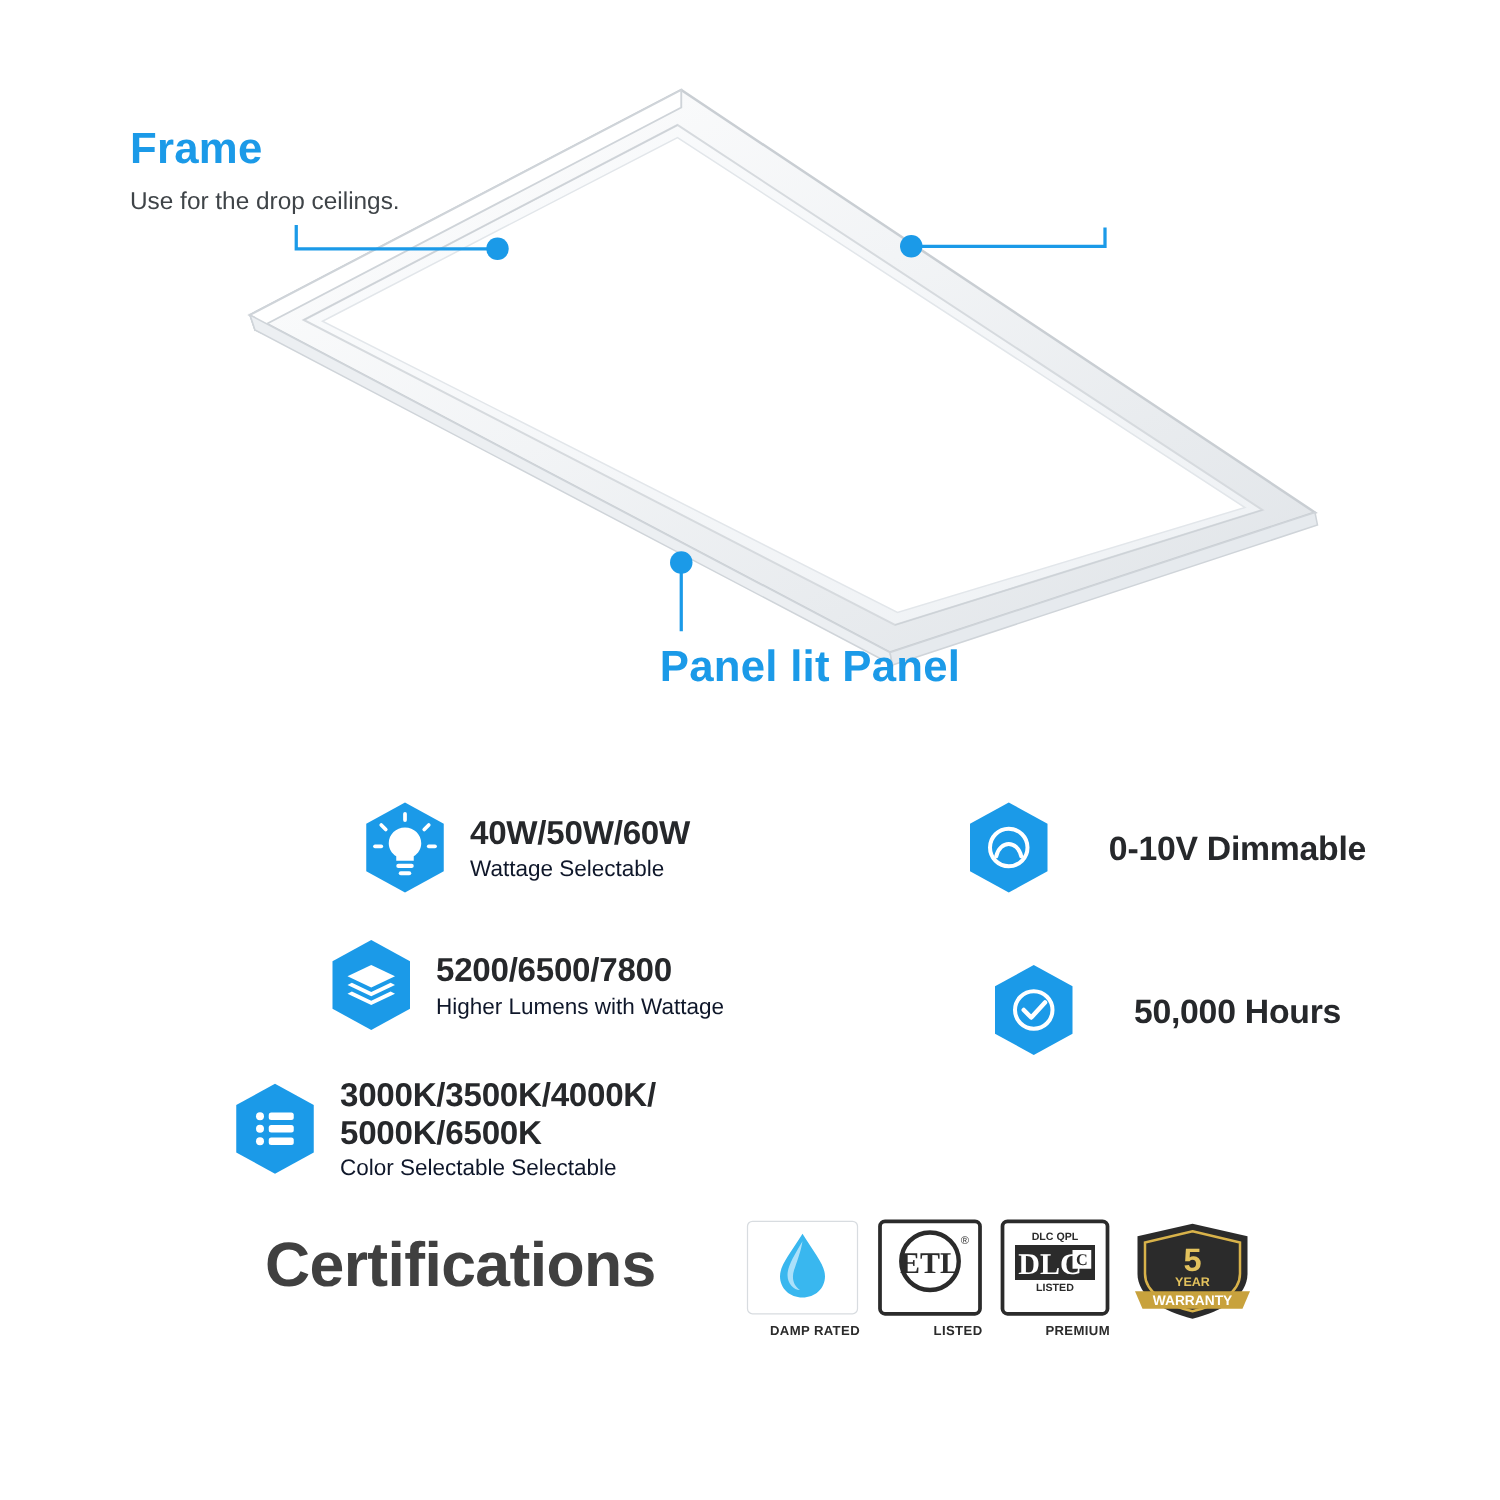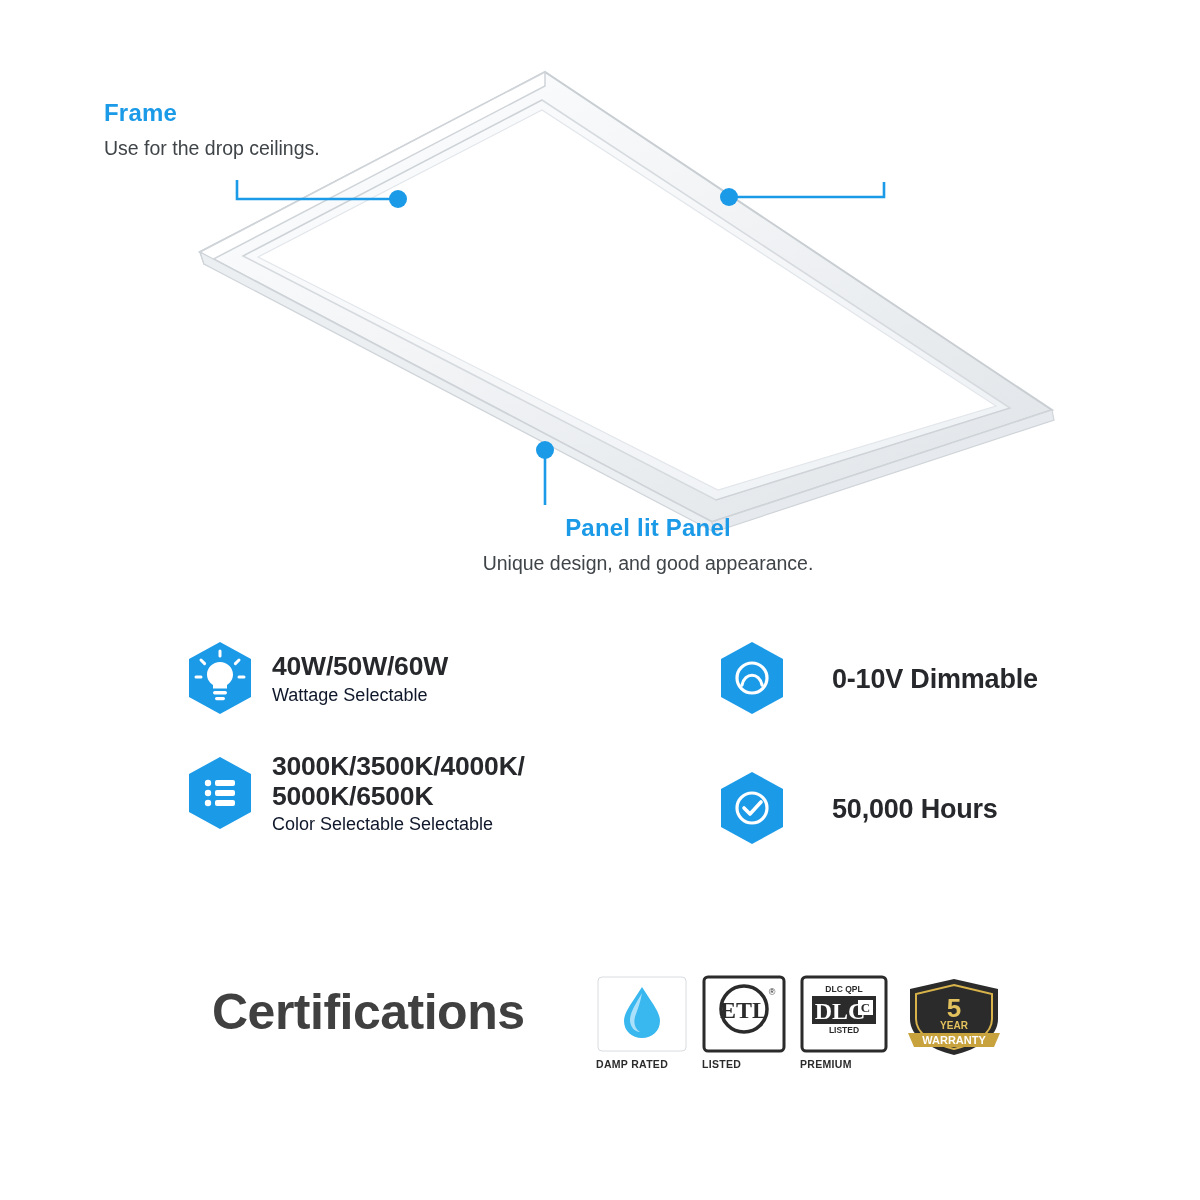--- a/index.html
+++ b/index.html
@@ -13,21 +13,21 @@
 
   
   .hero { position: absolute; left: 0; top: 0; width: 1200px; height: 620px; }
   .panel-svg { position: absolute; left: 0; top: 0; }
 
   
   .callout { position: absolute; }
   .callout .title {
     color: #1b9ae8;
     font-weight: bold;
-    font-size: 24px;
+    font-size: 35px;
     letter-spacing: 0.2px;
     line-height: 1.1;
   }
   .callout .desc {
     color: #3f4448;
     font-size: 19.5px;
     line-height: 1.35;
     margin-top: 9px;
   }
   .callout.center { text-align: center; }
@@ -43,20 +43,21 @@
     width: 1200px; height: 330px;
   }
   .feat-col { position: absolute; }
   .col-left  { left: 186px; top: 10px; width: 470px; }
   .col-right { left: 718px; top: 10px; width: 430px; }
 
   .feat {
     display: flex;
     align-items: center;
     margin-bottom: 34px;
+    justify-content: center;
   }
   .feat .hex {
     position: relative;
     width: 68px; height: 76px;
     flex: 0 0 68px;
     margin-right: 18px;
   }
   .feat .hex svg { display: block; }
   .feat .ftext { padding-top: 2px; }
   .feat .fmain {
@@ -91,21 +92,21 @@
   }
   .badges {
     position: absolute;
     left: 596px; top: 0px;
     display: flex;
     align-items: flex-start;
     gap: 14px;
   }
   .badge { position: relative; }
   .badge-label {
-    text-align: left;
+    text-align: right;
     font-size: 10.5px;
     font-weight: bold;
     color: #2b2b2b;
     letter-spacing: 0.3px;
     margin-top: 1px;
   }
 </style>
 </head>
 <body>
 
@@ -157,21 +158,20 @@
     </svg>
 
     <div class="callout" id="callout-frame">
       <div class="title">Frame</div>
       <div class="desc">Use for the drop ceilings.</div>
     </div>
 
 
     <div class="callout center" id="callout-edge">
       <div class="title">Panel lit Panel</div>
-      <div class="desc">Unique design, and good appearance.</div>
     </div>
   </div>
 
   <div class="features">
 
     <div class="feat-col col-left">
 
       <div class="feat">
         <div class="hex">
           <svg width="68" height="76" viewBox="0 0 68 76">
@@ -189,20 +189,36 @@
               <line x1="58" y1="37" x2="53" y2="37"></line>
             </g>
           </svg>
         </div>
         <div class="ftext">
           <div class="fmain">40W/50W/60W</div>
           <div class="fsub">Wattage Selectable</div>
         </div>
       </div>
 
+      <div class="feat">
+        <div class="hex">
+          <svg width="68" height="76" viewBox="0 0 68 76">
+            <polygon points="34,2 65,19 65,57 34,74 3,57 3,19" fill="#1b9ae8"></polygon>
+            <g fill="#ffffff">
+              <polygon points="34,22 53,31 34,40 15,31"></polygon>
+              <polygon points="34,43.5 49.5,36.2 53,38 34,47 15,38 18.5,36.2"></polygon>
+              <polygon points="34,50.5 49.5,43.2 53,45 34,54 15,45 18.5,43.2"></polygon>
+            </g>
+          </svg>
+        </div>
+        <div class="ftext">
+          <div class="fmain">5200/6500/7800</div>
+          <div class="fsub">Higher Lumens with Wattage</div>
+        </div>
+      </div>
 
       <div class="feat tall">
         <div class="hex">
           <svg width="68" height="76" viewBox="0 0 68 76">
             <polygon points="34,2 65,19 65,57 34,74 3,57 3,19" fill="#1b9ae8"></polygon>
             <g fill="#ffffff">
               <circle cx="22" cy="28" r="3.2"></circle>
                 <rect x="29" y="25" width="20" height="6" rx="2"></rect>
               <circle cx="22" cy="38" r="3.2"></circle>
                 <rect x="29" y="35" width="20" height="6" rx="2"></rect>

